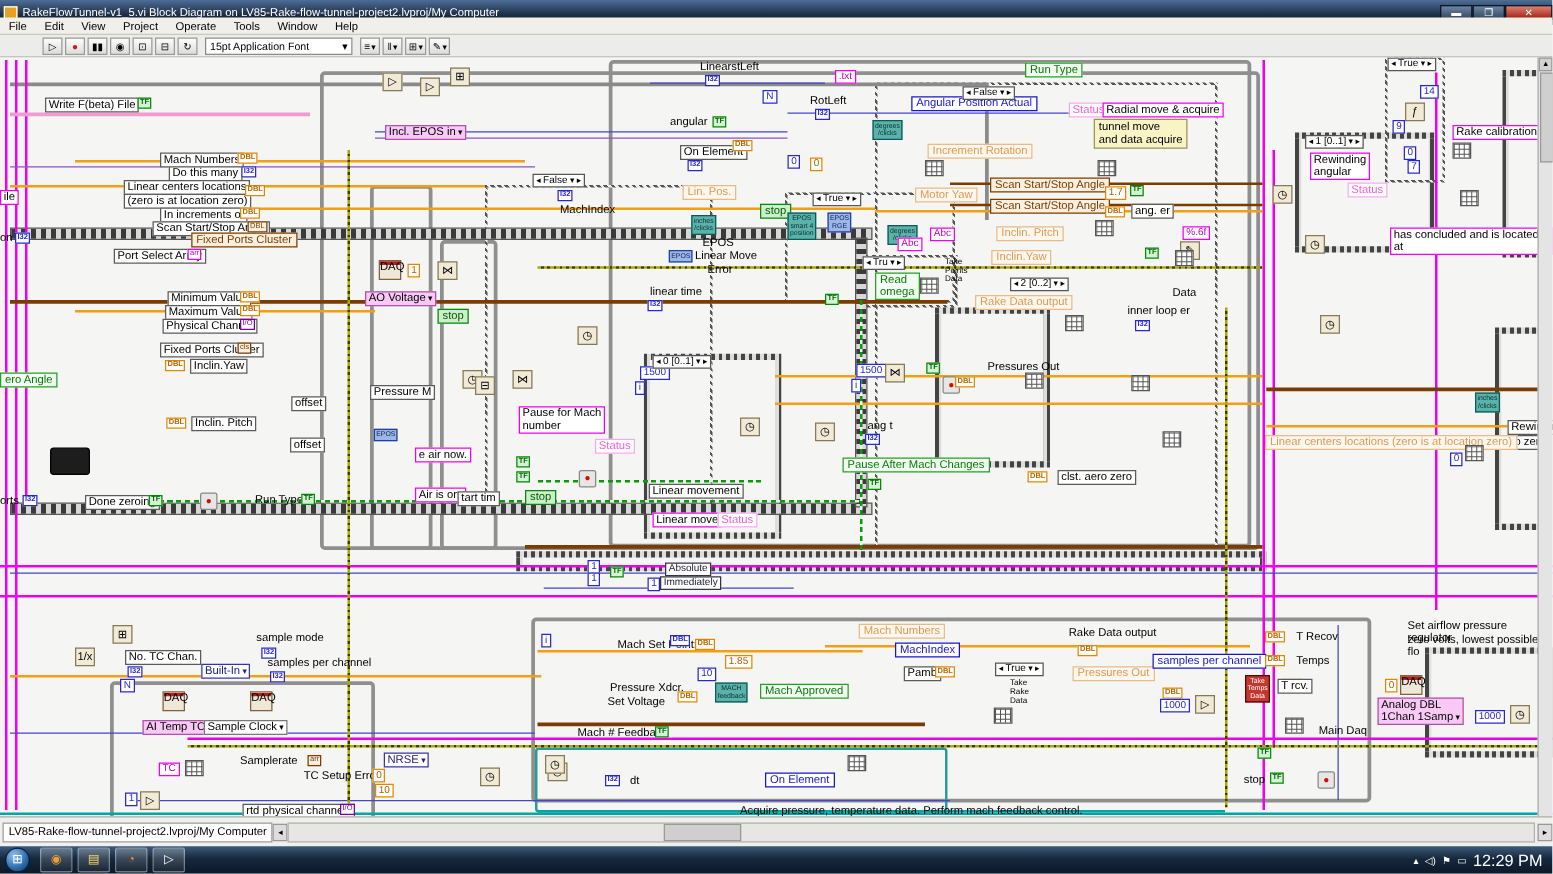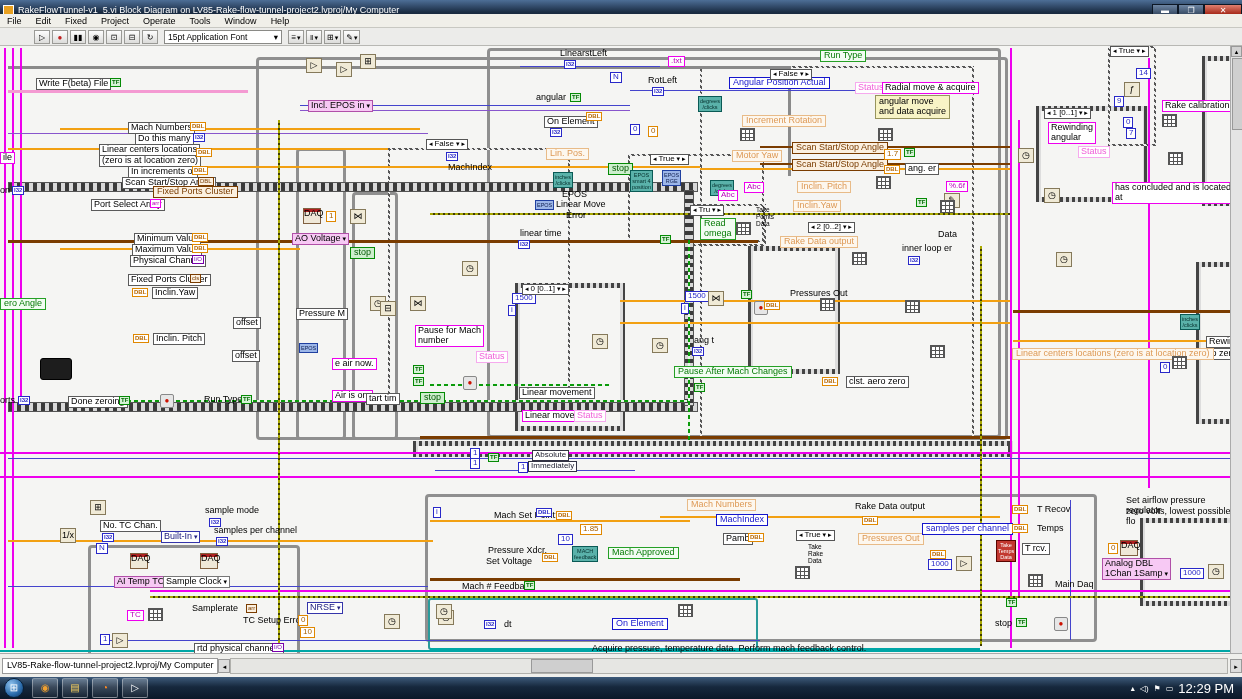--- a/index.html
+++ b/index.html
@@ -121,21 +121,21 @@
   <div class="winbtns">
     <div class="winbtn">▬</div>
     <div class="winbtn">❐</div>
     <div class="winbtn close">✕</div>
   </div>
 </div>
 
 <div class="menubar" id="menubar">
     <span>File</span>
     <span>Edit</span>
-    <span>Fixed</span>
+    <span>View</span>
     <span>Project</span>
     <span>Operate</span>
     <span>Tools</span>
     <span>Window</span>
     <span>Help</span>
   </div>
 
 <div class="toolbar" id="toolbar">
   <span id="tb-left" style="display: inline-flex; gap: 2px; margin-right: 4px;">
       <div class="tbtn">▷</div>
@@ -366,21 +366,21 @@
     <div class="node k-tf" style="left: 916px; top: 152px;">TF</div>
     <div class="node k-case" style="left: 808px; top: 176px;">2 [0..2]</div>
     <div class="node k-dimorange" style="left: 780px; top: 190px;">Rake Data output</div>
     <div class="node k-gridicon" style="left: 852px; top: 206px;"></div>
     <div class="node k-lbl" style="left: 902px; top: 198px;">inner loop er</div>
     <div class="node k-i32" style="left: 908px; top: 210px;">I32</div>
     <div class="node k-lbl" style="left: 938px; top: 184px;">Data</div>
     <div class="node k-gridicon" style="left: 940px; top: 154px;"></div>
     <div class="node k-pinktext" style="left: 855px; top: 36px;">Status:</div>
     <div class="node k-pinkframe" style="left: 882px; top: 36px;">Radial move &amp; acquire</div>
-    <div class="node k-yellownote" style="left: 875px; top: 49px;">angular move
+    <div class="node k-yellownote" style="left: 875px; top: 49px;">tunnel move
 and data acquire</div>
     <div class="node k-gridicon" style="left: 878px; top: 82px;"></div>
     <div class="node k-icon" style="left: 1018px; top: 102px;">◷</div>
     <div class="node k-icon" style="left: 1044px; top: 142px;">◷</div>
     <div class="node k-icon" style="left: 1056px; top: 206px;">◷</div>
     <div class="node k-case" style="left: 1044px; top: 62px;">1 [0..1]</div>
     <div class="node k-pinkframe" style="left: 1048px; top: 76px;">Rewinding
 angular</div>
     <div class="node k-pinktext" style="left: 1078px; top: 100px;">Status</div>
     <div class="node k-case" style="left: 1110px; top: 0px;">True</div>
@@ -482,21 +482,21 @@
 1Chan 1Samp</div>
     <div class="node k-constB" style="left: 1180px; top: 522px;">1000</div>
     <div class="node k-icon" style="left: 1208px; top: 518px;">◷</div>
     <div class="node k-lbl" style="left: 205px; top: 460px;">sample mode</div>
     <div class="node k-i32" style="left: 209px; top: 472px;">I32</div>
     <div class="node k-lbl" style="left: 214px; top: 480px;">samples per channel</div>
     <div class="node k-i32" style="left: 216px; top: 491px;">I32</div>
     <div class="node k-icon" style="left: 90px; top: 454px;">⊞</div>
     <div class="node k-framed" style="left: 100px; top: 474px;">No. TC Chan.</div>
     <div class="node k-i32" style="left: 102px; top: 487px;">I32</div>
-    <div class="node k-icon" style="left: 60px; top: 482px;">1/x</div>
+    <div class="node k-icon" style="left: 60px; top: 472px;">1/x</div>
     <div class="node k-blueenum" style="left: 161px; top: 485px;">Built-In</div>
     <div class="node k-constB" style="left: 96px; top: 497px;">N</div>
     <div class="node k-daqnode" style="left: 130px; top: 507px;">DAQ</div>
     <div class="node k-daqnode" style="left: 200px; top: 507px;">DAQ</div>
     <div class="node k-pinkring" style="left: 114px; top: 530px;">AI Temp TC</div>
     <div class="node k-grayenum" style="left: 163px; top: 530px;">Sample Clock</div>
     <div class="node k-pinkconst" style="left: 127px; top: 564px;">TC</div>
     <div class="node k-gridicon" style="left: 148px; top: 562px;"></div>
     <div class="node k-constB" style="left: 100px; top: 588px;">1</div>
     <div class="node k-icon" style="left: 112px; top: 587px;">▷</div>

